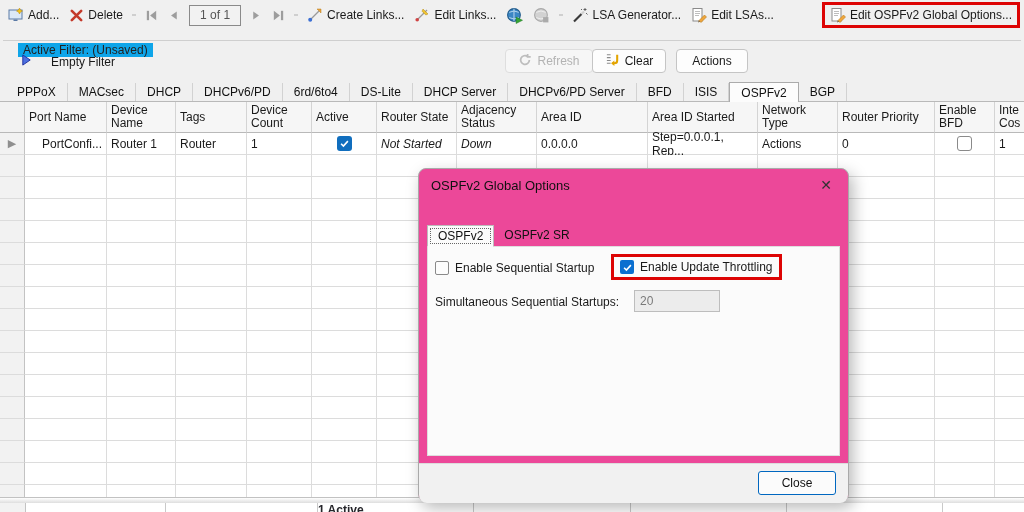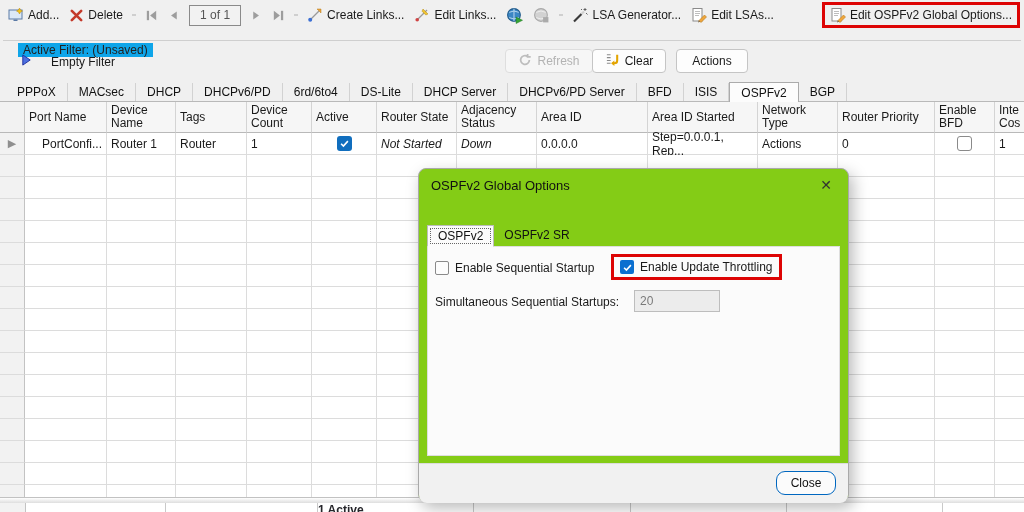--- a/index.html
+++ b/index.html
@@ -46,38 +46,38 @@
   .chk.off{background:#fff;border:1px solid #8a8a8a;}
 
   
   .hstrip{position:absolute;left:0;top:497px;width:1024px;height:6px;background:linear-gradient(#ffffff,#d8d8d8);border-top:1px solid #c2c2c2;}
   .bpartial{position:absolute;left:0;top:503px;width:1024px;height:9px;background:#fff;}
   .bpartial .vl{position:absolute;top:0;width:1px;height:9px;background:#c9c9c9;}
   .bpartial .sel{position:absolute;left:0;top:0;width:25px;height:9px;background:#f2f2f2;border-right:1px solid #c3c3c3;}
   .bstatus{position:absolute;left:318px;top:503px;font-weight:bold;color:#26262b;font-size:12px;}
 
   
-  .dialog{position:absolute;left:418px;top:168px;width:431px;height:334px;background:#84cc16;border:1px solid #a9a9a9;border-radius:8px;box-shadow:4px 6px 16px rgba(0,0,0,.28);box-sizing:border-box;z-index:10;}
+  .dialog{position:absolute;left:418px;top:168px;width:431px;height:334px;background:#ec4899;border:1px solid #a9a9a9;border-radius:8px;box-shadow:4px 6px 16px rgba(0,0,0,.28);box-sizing:border-box;z-index:10;}
   .dtitlebar{position:absolute;left:0;top:0;width:100%;height:32px;display:flex;align-items:center;}
   .dtitle{margin-left:12px;font-size:13px;color:#111;}
   .dclose{position:absolute;right:13px;top:7px;width:18px;height:18px;display:flex;align-items:center;justify-content:center;font-size:14px;color:#333;cursor:default;}
   .dtabs{position:absolute;left:8px;top:56px;display:flex;z-index:3;}
   .dtab{padding:3px 10px;color:#111;cursor:default;}
   .dtab.active{background:#fbfbfb;border:1px solid #bdbdbd;border-bottom:1px solid #fbfbfb;outline:1px dotted #666;outline-offset:-4px;}
   .dpane{position:absolute;left:8px;top:77px;width:413px;height:210px;background:#fbfbfb;border:1px solid #dedede;box-sizing:border-box;}
   .drow1-left{position:absolute;left:16px;top:92px;display:flex;align-items:center;gap:6px;}
   .redwrap{position:absolute;left:192px;top:85px;border:3px solid #dd0404;padding:3px 6px;display:flex;align-items:center;gap:6px;background:#fbfbfb;}
   .dchk{width:14px;height:14px;border-radius:2px;box-sizing:border-box;display:flex;align-items:center;justify-content:center;}
   .dchk.off{border:1px solid #8a8a8a;background:#fdfdfd;}
   .dchk.on{background:#0b6fd0;}
   .dstartups-label{position:absolute;left:16px;top:126px;color:#1a1a1a;}
   .dstartups-input{position:absolute;left:215px;top:121px;width:86px;height:22px;background:#ececec;border:1px solid #bdbdbd;box-sizing:border-box;color:#7a7a7a;display:flex;align-items:center;padding-left:5px;}
   .dwarn{position:absolute;left:16px;top:151px;width:400px;line-height:19px;color:#1a1a1a;}
   .dfooter{position:absolute;left:0;top:294px;width:100%;height:39px;background:#f1f1f1;border-top:1px solid #dcdcdc;border-radius:0 0 8px 8px;}
-  .dclosebtn{position:absolute;right:12px;top:7px;width:60px;height:24px;border:1px solid #0067c0;border-radius:9px;background:#fbfbfb;display:flex;align-items:center;justify-content:center;color:#111;box-sizing:border-box;}
+  .dclosebtn{position:absolute;right:12px;top:7px;width:78px;height:24px;border:1px solid #0067c0;border-radius:3px;background:#fbfbfb;display:flex;align-items:center;justify-content:center;color:#111;box-sizing:border-box;}
 </style>
 </head>
 <body>
 
 <div class="screen">
 
   <div class="toolbar">
     <div class="titem">
       <span>
           <svg width="16" height="16" viewBox="0 0 16 16">

